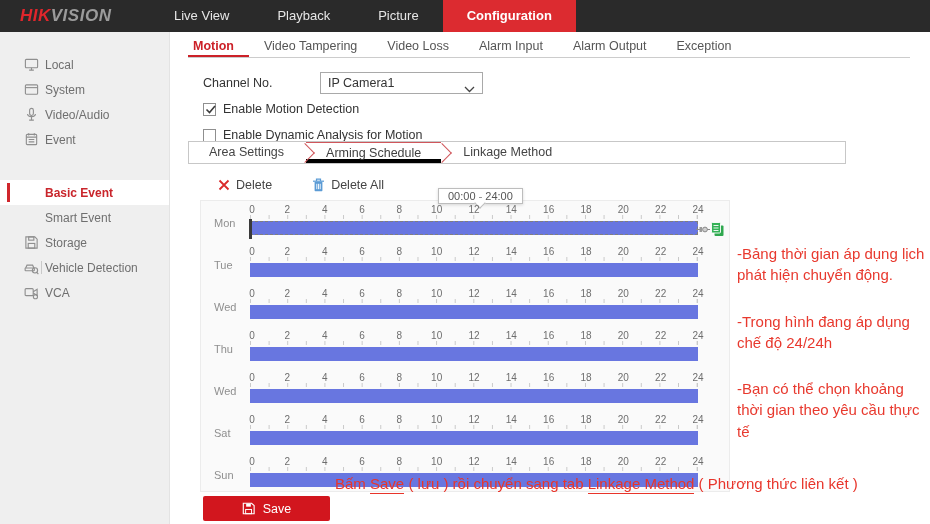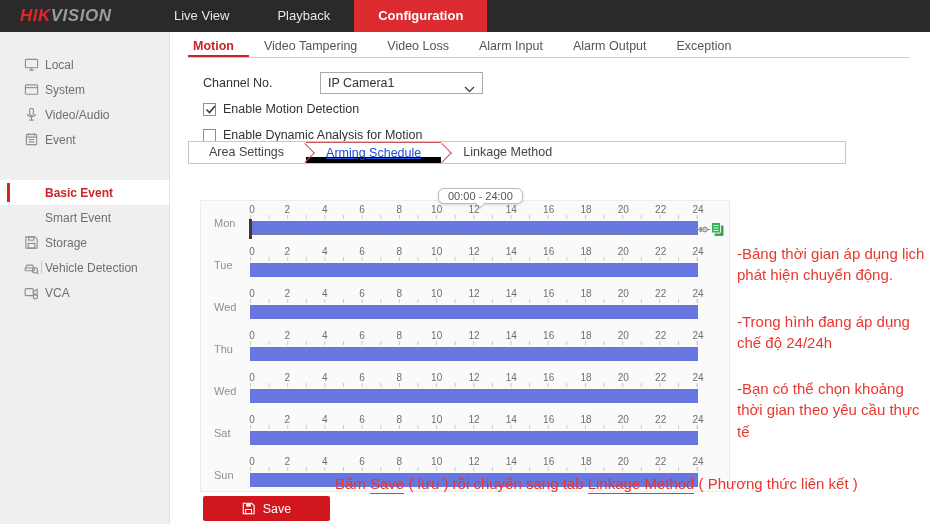--- a/index.html
+++ b/index.html
@@ -36,21 +36,21 @@
   .chlabel { position:absolute; left:33px; top:44px; font-size:12.5px; color:#333; }
   .chselect { position:absolute; left:150px; top:40px; width:163px; height:22px; border:1px solid #a9a9a9; background:#fff; font-size:12.5px; color:#333; line-height:20px; padding-left:7px; cursor:pointer; }
   .chselect .chev { position:absolute; right:7px; top:6px; }
 
   .cbrow { position:absolute; left:33px; font-size:12.5px; color:#333; display:flex; align-items:center; cursor:pointer; }
   .cbrow .box { width:13px; height:13px; border:1px solid #8f8f8f; background:#fff; margin-right:7px; position:relative; }
   .cbrow .box svg { position:absolute; left:0px; top:-1px; }
 
   .subtabs { position:absolute; left:18px; top:109px; width:658px; height:23px; border:1px solid #c7c7c7; background:#fff; display:flex; align-items:center; }
   .subtab { padding:0 20px; font-size:12.5px; color:#444; line-height:21px; height:21px; cursor:pointer; }
-  .subtab.active { color:#1d4ed8; border-top:1px solid #d0565b; border-bottom:6px solid #000000;text-decoration:underline; }
+  .subtab.active { color:#404040; border-top:1px solid #d0565b; border-bottom:4px solid #000000; }
   .chevsep { width:14px; height:14px; border-top:1px solid #b9b9b9; border-right:1px solid #b9b9b9; transform:rotate(45deg); margin:0 -6px; flex:none; }
   .chevsep.red { border-color:#d0565b; }
 
   .delrow { position:absolute; left:48px; top:146px; display:flex; align-items:center; font-size:12.5px; color:#444; }
   .delbtn { display:flex; align-items:center; cursor:pointer; }
   .delbtn svg { margin-right:6px; }
   .delall { margin-left:40px; }
 
   
   .sched { position:absolute; left:30px; top:168px; width:530px; height:292px; background:#fafafa; border:1px solid #ececec; }
@@ -62,21 +62,21 @@
   .ticks { position:absolute; left:0; right:0; top:11px; height:4px;
            background-image:linear-gradient(to right,#c9c9c9 1px,transparent 1px);
            background-size:calc(100%/24) 100%; border-right:1px solid #c9c9c9; }
   .barwrap { position:absolute; left:49px; top:17px; width:448px; height:14px; }
   .bar { position:absolute; top:0; height:14px; background:#6876e0; }
   .bar.sel { border:1px dashed #7f7f7f; }
   .lefthandle { position:absolute; left:-2px; top:-3px; width:3px; height:20px; background:#3a3a3a; }
   .grip { position:absolute; right:-13px; top:0px; }
   .copyic { position:absolute; right:-28px; top:-1px; cursor:pointer; }
 
-  .tooltip { position:absolute; left:237px; top:-13px; background:#fff; border:1px solid #bdbdbd; border-radius:6px; padding:1px 9px; font-size:11px; color:#555; box-shadow:0 1px 3px rgba(0,0,0,.15); white-space:nowrap; }
+  .tooltip { position:absolute; left:237px; top:-13px; background:#fff; border:1px solid #bdbdbd; border-radius:0; padding:1px 9px; font-size:11px; color:#555; box-shadow:0 1px 3px rgba(0,0,0,.15); white-space:nowrap; }
   .tooltip::after { content:""; position:absolute; left:50%; bottom:-4px; width:7px; height:7px; margin-left:-4px; background:#fff; border-right:1px solid #bdbdbd; border-bottom:1px solid #bdbdbd; transform:rotate(45deg); }
 
   
   .notes { position:absolute; left:567px; width:193px; }
   .note { font-size:15px; color:#e8392e; line-height:1.42; margin-bottom:25px; }
 
   
   .instr { position:absolute; left:165px; top:443px; font-size:15px; color:#e8352b; white-space:nowrap; }
   .instr .u { border-bottom:1.5px solid #e8352b; padding-bottom:1px; }
   .savebtn { position:absolute; left:33px; top:464px; width:127px; height:25px; background:#d2161e; border:none; border-radius:2px; color:#fff; font-size:12.5px; display:flex; align-items:center; justify-content:center; cursor:pointer; }
@@ -87,20 +87,21 @@
 
 <div class="app">
 
   <div class="topbar">
     <div class="logo">
       <span class="p1">HIK</span><span class="p2">VISION</span>
     </div>
     <div class="nav">
         <div class="navitem">Live View</div>
         <div class="navitem">Playback</div>
+        <div class="navitem">Picture</div>
         <div class="navitem active">Configuration</div>
       </div>
   </div>
 
   <div class="sidebar">
       <div class="sbitem">
         <span class="icn">
           <svg viewBox="0 0 16 16" fill="none" stroke="#8f8f8f" stroke-width="1.2">
             <rect x="1.5" y="2.5" width="13" height="9" rx="1"></rect>
             <path d="M5.5 14h5M8 11.5V14"></path>
@@ -211,20 +212,37 @@
     </div>
 
     <div class="subtabs">
         <div class="subtab">Area Settings</div>
         <span class="chevsep red"></span>
         <div class="subtab active">Arming Schedule</div>
         <span class="chevsep red"></span>
         <div class="subtab">Linkage Method</div>
       </div>
 
+    <div class="delrow">
+      <div class="delbtn">
+        <svg width="12" height="12" viewBox="0 0 12 12">
+            <path d="M1.5 1.5L10.5 10.5M10.5 1.5L1.5 10.5" stroke="#da2a2a" stroke-width="1.8"></path>
+          </svg>
+        <span>Delete</span>
+      </div>
+      <div class="delbtn delall">
+        <svg width="13" height="14" viewBox="0 0 13 14">
+            <path d="M1 3.2h11" stroke="#5b9bd5" stroke-width="1.2"></path>
+            <path d="M4.5 3V1.2h4V3" fill="none" stroke="#5b9bd5" stroke-width="1.2"></path>
+            <rect x="2.6" y="3.8" width="7.8" height="9.4" rx="0.6" fill="#5b9bd5"></rect>
+            <path d="M4.8 5.8v5.4M6.5 5.8v5.4M8.2 5.8v5.4" stroke="#fff" stroke-width="0.9"></path>
+          </svg>
+        <span>Delete All</span>
+      </div>
+    </div>
 
     <div class="sched">
       <div class="tooltip">00:00 - 24:00</div>
     <div class="schedrow" style="top: 3px;">
           <div class="daylbl">Mon</div>
           <div class="ruler">
             <span class="hlab first" style="left: 0%;">0</span>
             <span class="hlab" style="left: 8.33333%;">2</span>
             <span class="hlab" style="left: 16.6667%;">4</span>
             <span class="hlab" style="left: 25%;">6</span>

